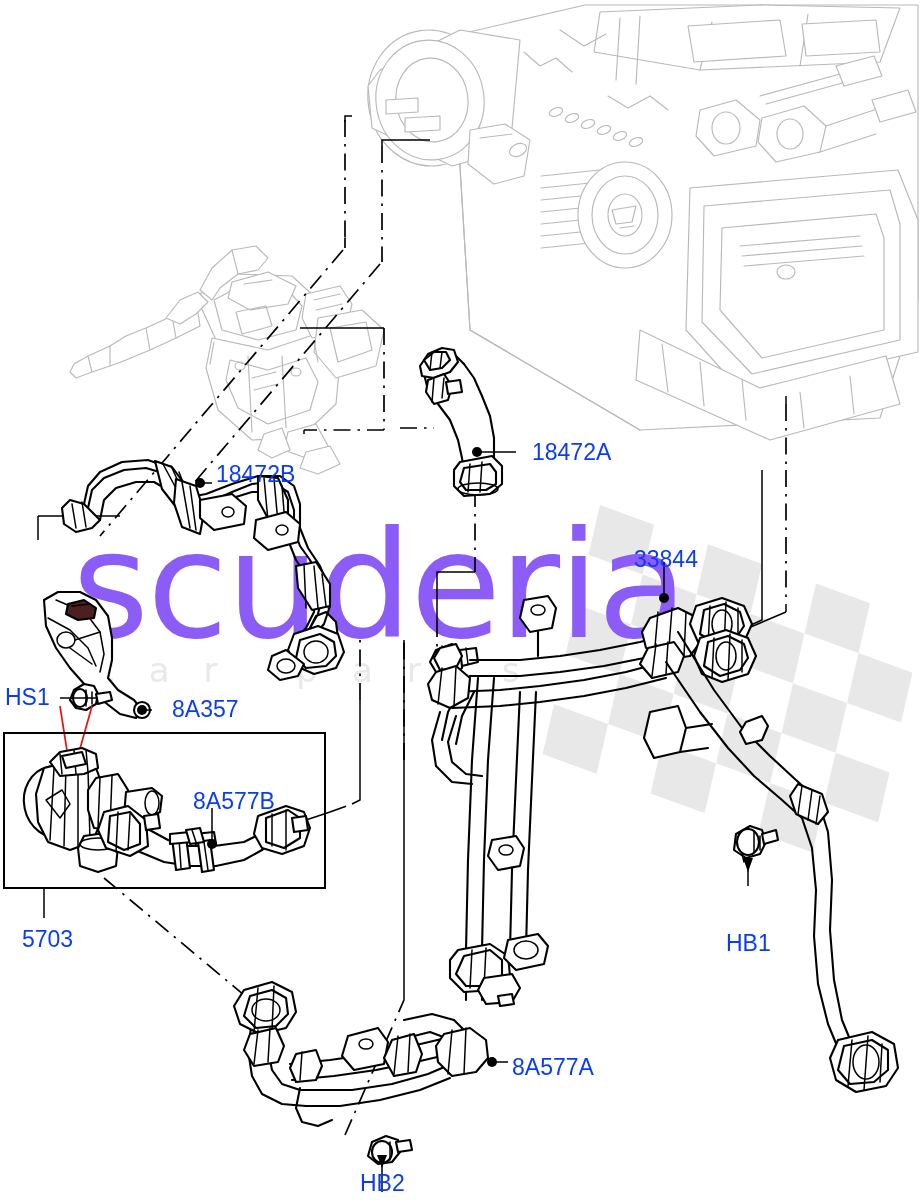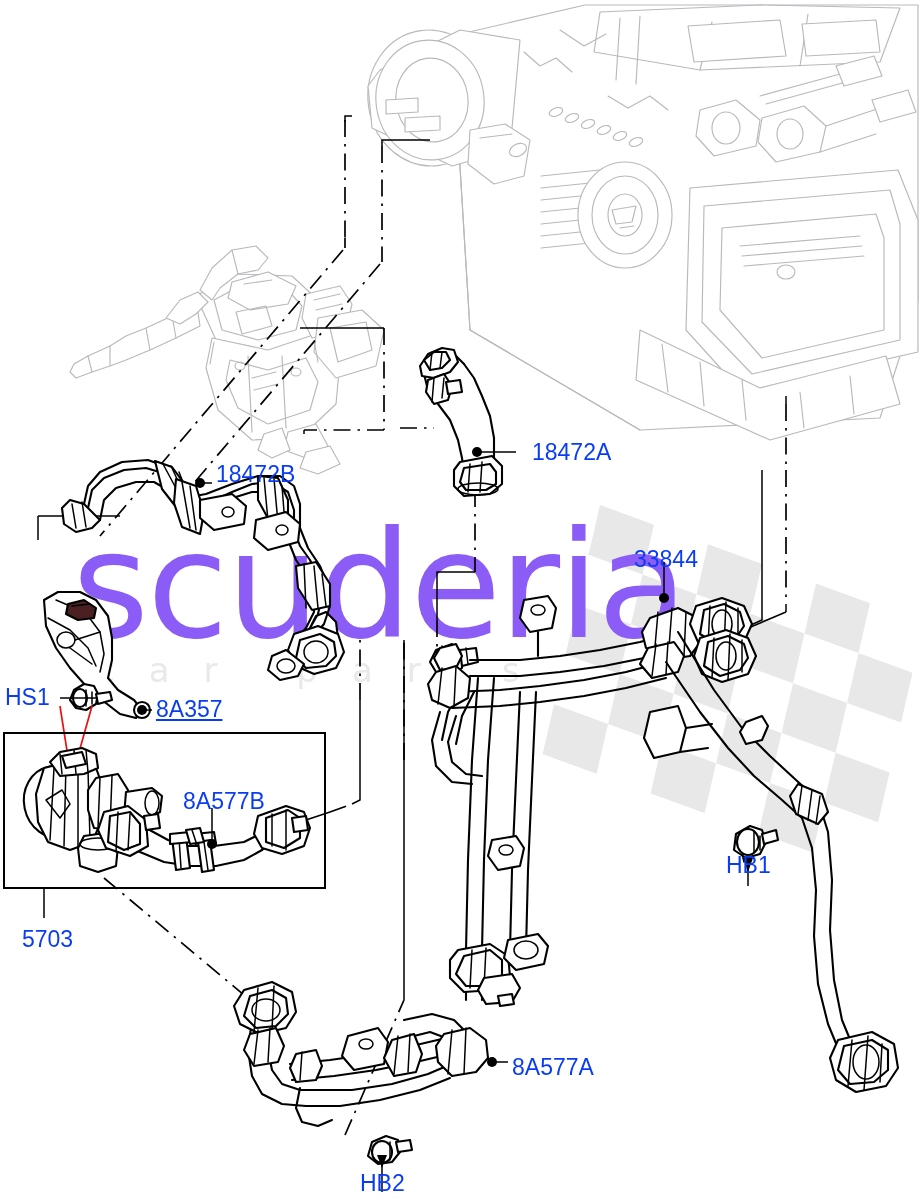--- a/index.html
+++ b/index.html
@@ -633,22 +633,22 @@
       <path class="ld" d="M748 858 L748 886"></path>
       <path d="M748 872 L743 858 L753 858 Z" fill="#000"></path>
     </g>
 
   </svg>
 
   <div class="layer label-layer">
     <div class="lbl" style="left:216px; top:463px;">18472B</div>
     <div class="lbl" style="left:532px; top:441px;">18472A</div>
     <div class="lbl" style="left:634px; top:548px;">33844</div>
-    <div class="lbl" style="left:156px; top:698px;text-decoration:underline;">8A357</div>
+    <div class="lbl" style="left:172px; top:698px;">8A357</div>
     <div class="lbl" style="left:5px;   top:686px;text-align:center;">HS1</div>
-    <div class="lbl" style="left:183px; top:790px;text-align:center;">8A577B</div>
+    <div class="lbl" style="left:193px; top:790px;text-align:center;">8A577B</div>
     <div class="lbl" style="left:22px;  top:928px;">5703</div>
-    <div class="lbl" style="left:726px; top:854px;">HB1</div>
+    <div class="lbl" style="left:726px; top:932px;">HB1</div>
     <div class="lbl" style="left:512px; top:1056px;">8A577A</div>
     <div class="lbl" style="left:360px; top:1172px;">HB2</div>
   </div>
 
 </div>
 
 </body></html>

